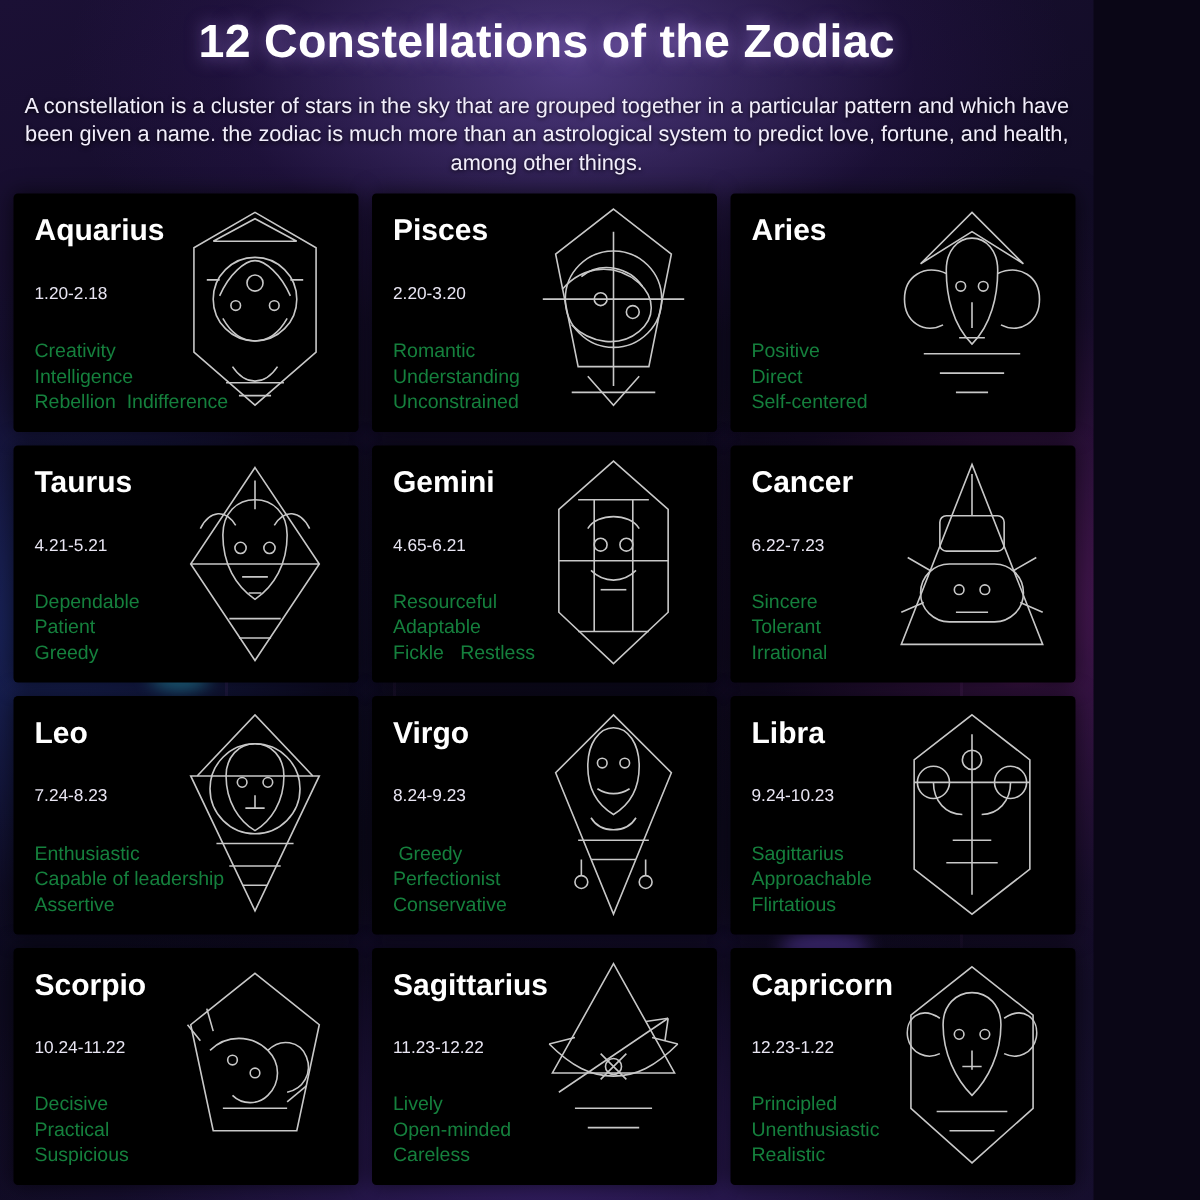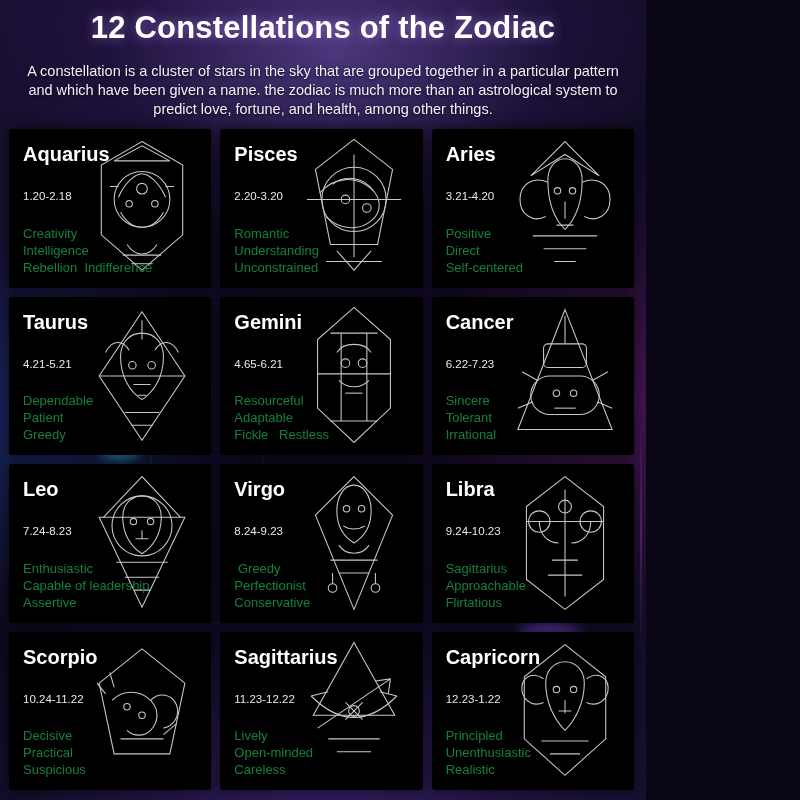--- a/index.html
+++ b/index.html
@@ -8,21 +8,21 @@
   }
   body {
     width: 800px;
     height: 800px;
     overflow: hidden;
     font-family: "Liberation Sans", sans-serif;
     background: #0a0616;
   }
   .poster {
     position: relative;
-    width: 646px;
+    width: 729px;
     height: 800px;
     background:
       radial-gradient(ellipse 420px 230px at 52% 6%, rgba(120,90,190,0.55) 0%, rgba(60,30,110,0.18) 55%, rgba(10,6,22,0) 80%),
       radial-gradient(ellipse 300px 300px at 6% 52%, rgba(40,80,190,0.40) 0%, rgba(20,30,90,0.10) 60%, rgba(10,6,22,0) 82%),
       radial-gradient(ellipse 320px 320px at 96% 50%, rgba(150,40,150,0.40) 0%, rgba(70,20,90,0.12) 60%, rgba(10,6,22,0) 82%),
       radial-gradient(ellipse 480px 240px at 50% 97%, rgba(90,50,170,0.45) 0%, rgba(40,20,90,0.15) 60%, rgba(10,6,22,0) 85%),
       linear-gradient(160deg, #1b1035 0%, #120c26 35%, #0d0a1e 60%, #160f2c 100%);
     overflow: hidden;
   }
   
@@ -184,21 +184,20 @@
           <path d="M16 62h88M60 20v96"></path>
           <path d="M44 110l16 18 16-18"></path>
           <path d="M34 120h52"></path>
           <circle cx="60" cy="62" r="30"></circle>
         </svg>
       </div>
     </div>
 
     <div class="card">
       <div class="sign-name">Aries</div>
-      <div class="sign-dates">3.21-4.20</div>
       <div class="traits">
         <div class="trait">Positive</div>
         <div class="trait">Direct</div>
         <div class="trait">Self-centered</div>
       </div>
       <div class="glyph">
         <svg viewBox="0 0 120 140" fill="none" stroke="#ffffff" stroke-width="1" opacity="0.85">
           <path d="M60 8 L92 40 L60 20 L28 40 Z"></path>
           <path d="M44 46c-14-6-26 2-26 16s12 22 24 16"></path>
           <path d="M76 46c14-6 26 2 26 16s-12 22-24 16"></path>

